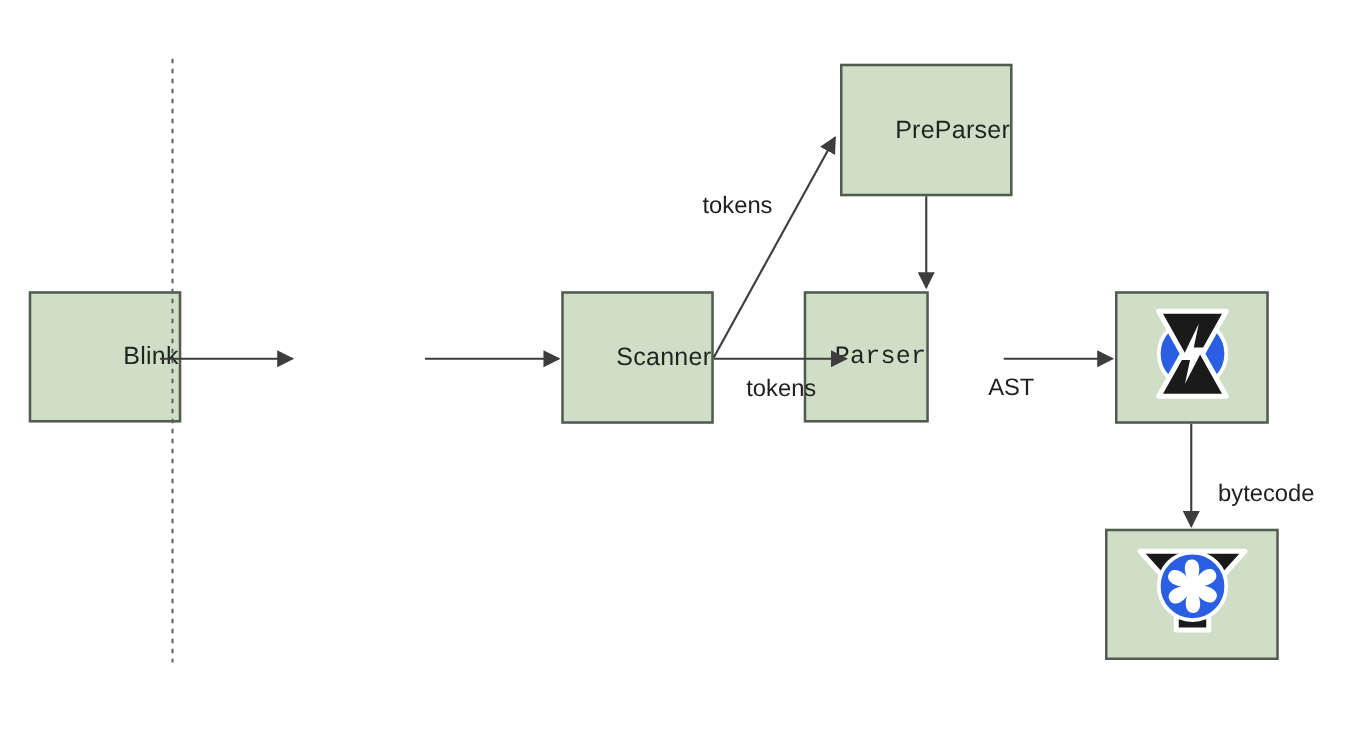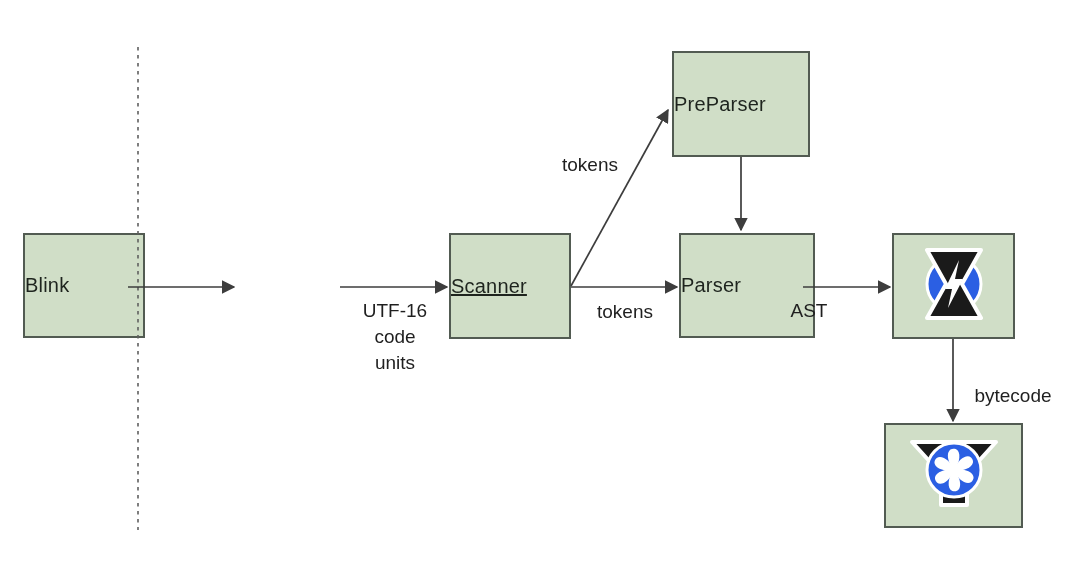--- a/index.html
+++ b/index.html
@@ -10,50 +10,50 @@
     --icon_blue:#2b5fe3;
     --icon_black:#1a1a1a;
   }
   html,body{margin:0;padding:0;background:#ffffff;}
   #canvas{
     position:relative;width:1078px;height:584px;background:#ffffff;overflow:hidden;
     font-family:"Liberation Sans","DejaVu Sans",sans-serif;color:var(--text);
   }
   .node{
     position:absolute;background:var(--node_fill);border:2px solid var(--node_border);
-    display:flex;align-items:center;justify-content:flex-start;
+    display:flex;align-items:center;justify-content:flex-end;
     font-size:20px;letter-spacing:0.2px;box-sizing:border-box;
   }
   .edge-label{
     position:absolute;transform:translateX(-50%);text-align:center;
     font-size:19px;line-height:26px;color:#1f1f1f;white-space:nowrap;
   }
   .edge-label span{display:block;}
   #arrow-layer{position:absolute;left:0;top:0;pointer-events:none;}
   .icon-wrap{display:flex;align-items:center;justify-content:center;}
 </style>
 </head>
 <body>
 
 <div id="canvas">
 
   <div class="node" style="left:23px;top:233px;width:122px;height:105px;">
     <span>Blink</span>
   </div>
 
 
-  <div class="node" style="left:449px;top:233px;width:122px;height:106px;text-decoration:underline;">
+  <div class="node" style="left:449px;top:233px;width:122px;height:106px;">
     <span>Scanner</span>
   </div>
 
   <div class="node" style="left:672px;top:51px;width:138px;height:106px;">
     <span>PreParser</span>
   </div>
 
-  <div class="node" style="left:679px;top:233px;width:136px;height:105px;">
+  <div class="node" style="left:643px;top:233px;width:100px;height:105px;font-family:Liberation Mono, monospace;">
     <span>Parser</span>
   </div>
 
   <div class="node icon-wrap" style="left:892px;top:233px;width:123px;height:106px;">
     <span>
       <svg width="74" height="80" viewBox="0 0 74 80">
         <circle cx="37" cy="40" r="27" fill="var(--icon_blue)" stroke="#ffffff" stroke-width="3"></circle>
         <path d="M10 6 L64 6 L45 40 L64 74 L10 74 L29 40 Z" fill="var(--icon_black)" stroke="#ffffff" stroke-width="4" stroke-linejoin="round"></path>
         <path d="M42 16 L28 45 L35 45 L31 64 L46 35 L38 35 Z" fill="#ffffff"></path>
       </svg>
@@ -74,25 +74,20 @@
             <path d="M0 0 C 5 -14, 17 -18, 19 -9 C 20 -3, 9 2, 0 0 Z" transform="rotate(240)"></path>
             <path d="M0 0 C 5 -14, 17 -18, 19 -9 C 20 -3, 9 2, 0 0 Z" transform="rotate(300)"></path>
           </g>
           <circle cx="0" cy="0" r="6" fill="#ffffff"></circle>
         </g>
       </svg>
     </span>
   </div>
 
 
-  <div class="edge-label" style="left:395px;top:298px;">
-    <span>UTF-16</span>
-    <span>code</span>
-    <span>units</span>
-  </div>
 
   <div class="edge-label" style="left:590px;top:152px;">tokens</div>
 
   <div class="edge-label" style="left:625px;top:299px;">tokens</div>
 
   <div class="edge-label" style="left:809px;top:298px;">AST</div>
 
   <div class="edge-label" style="left:1013px;top:383px;">bytecode</div>
 
   <svg id="arrow-layer" width="1078" height="584" viewBox="0 0 1078 584">

